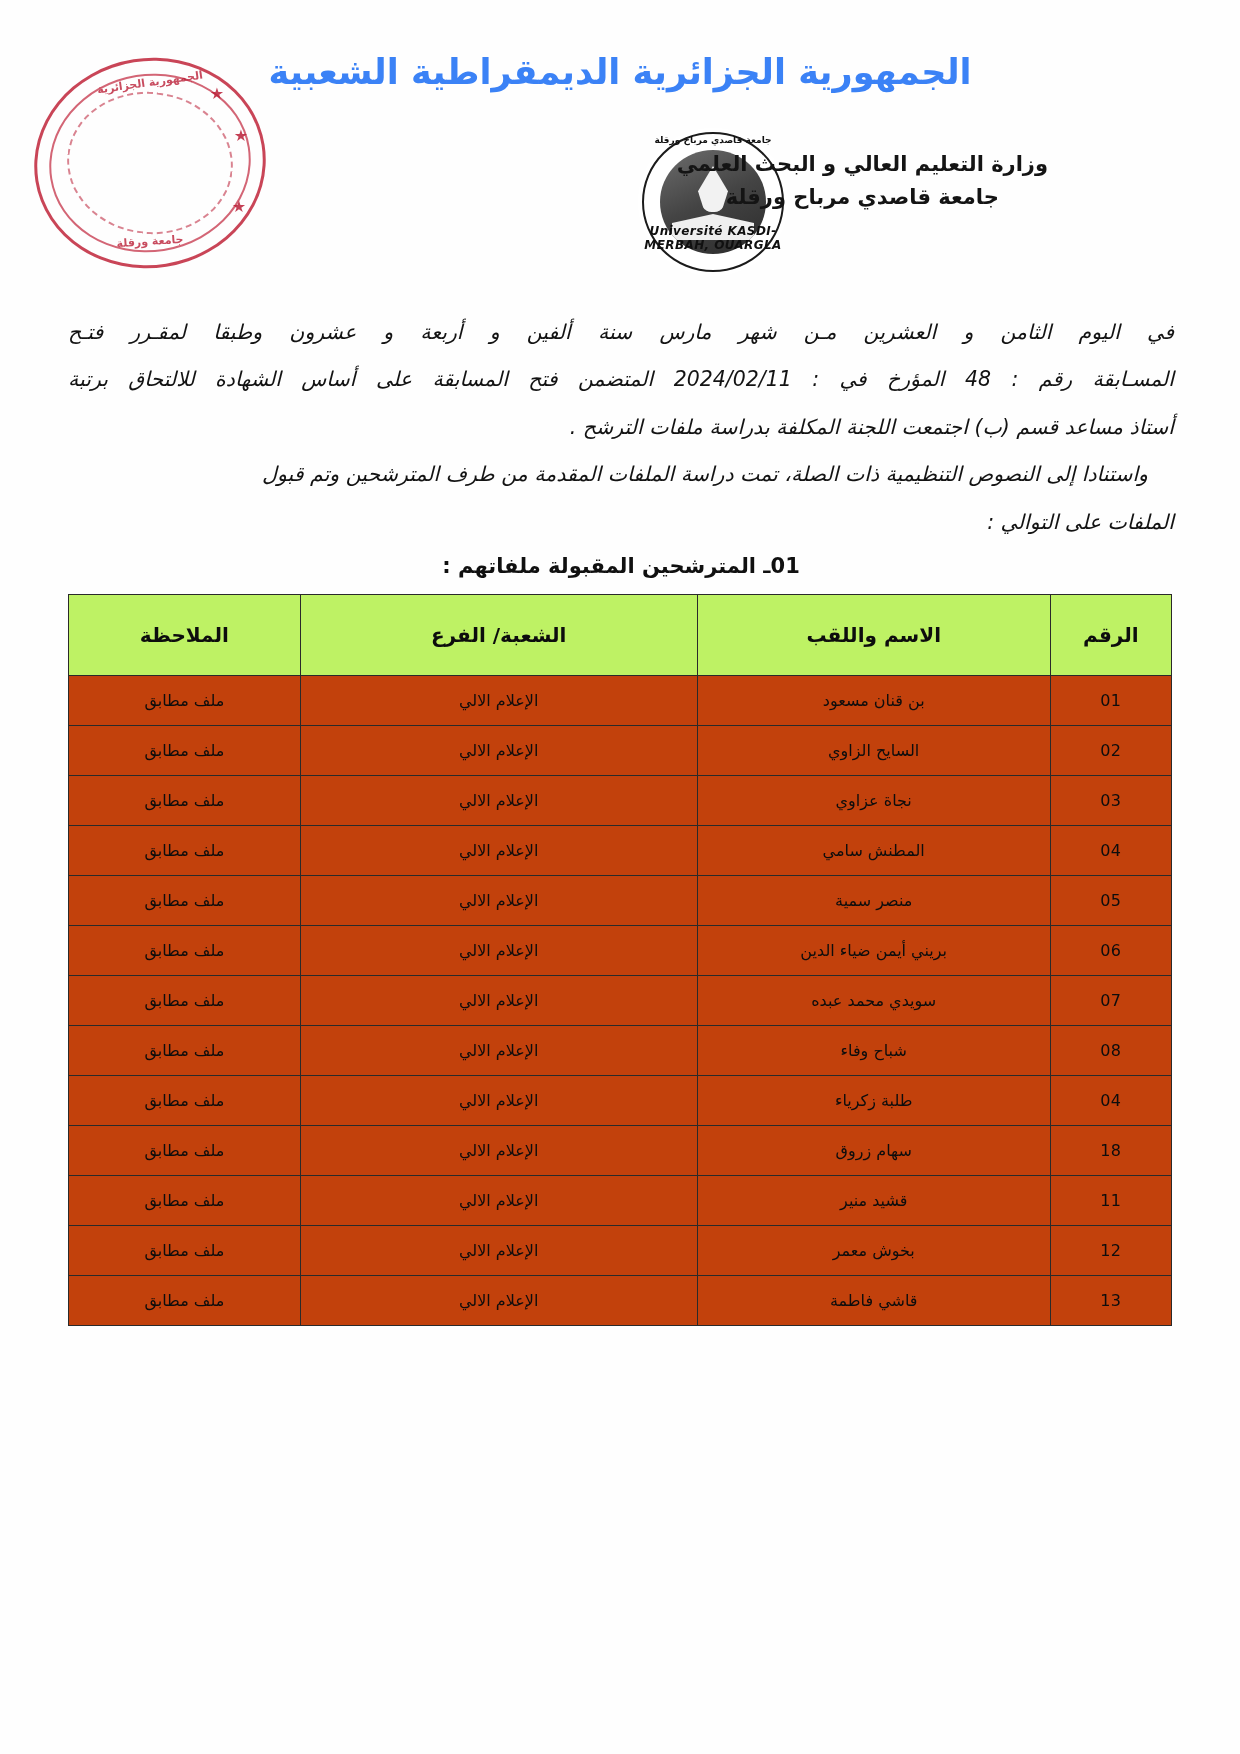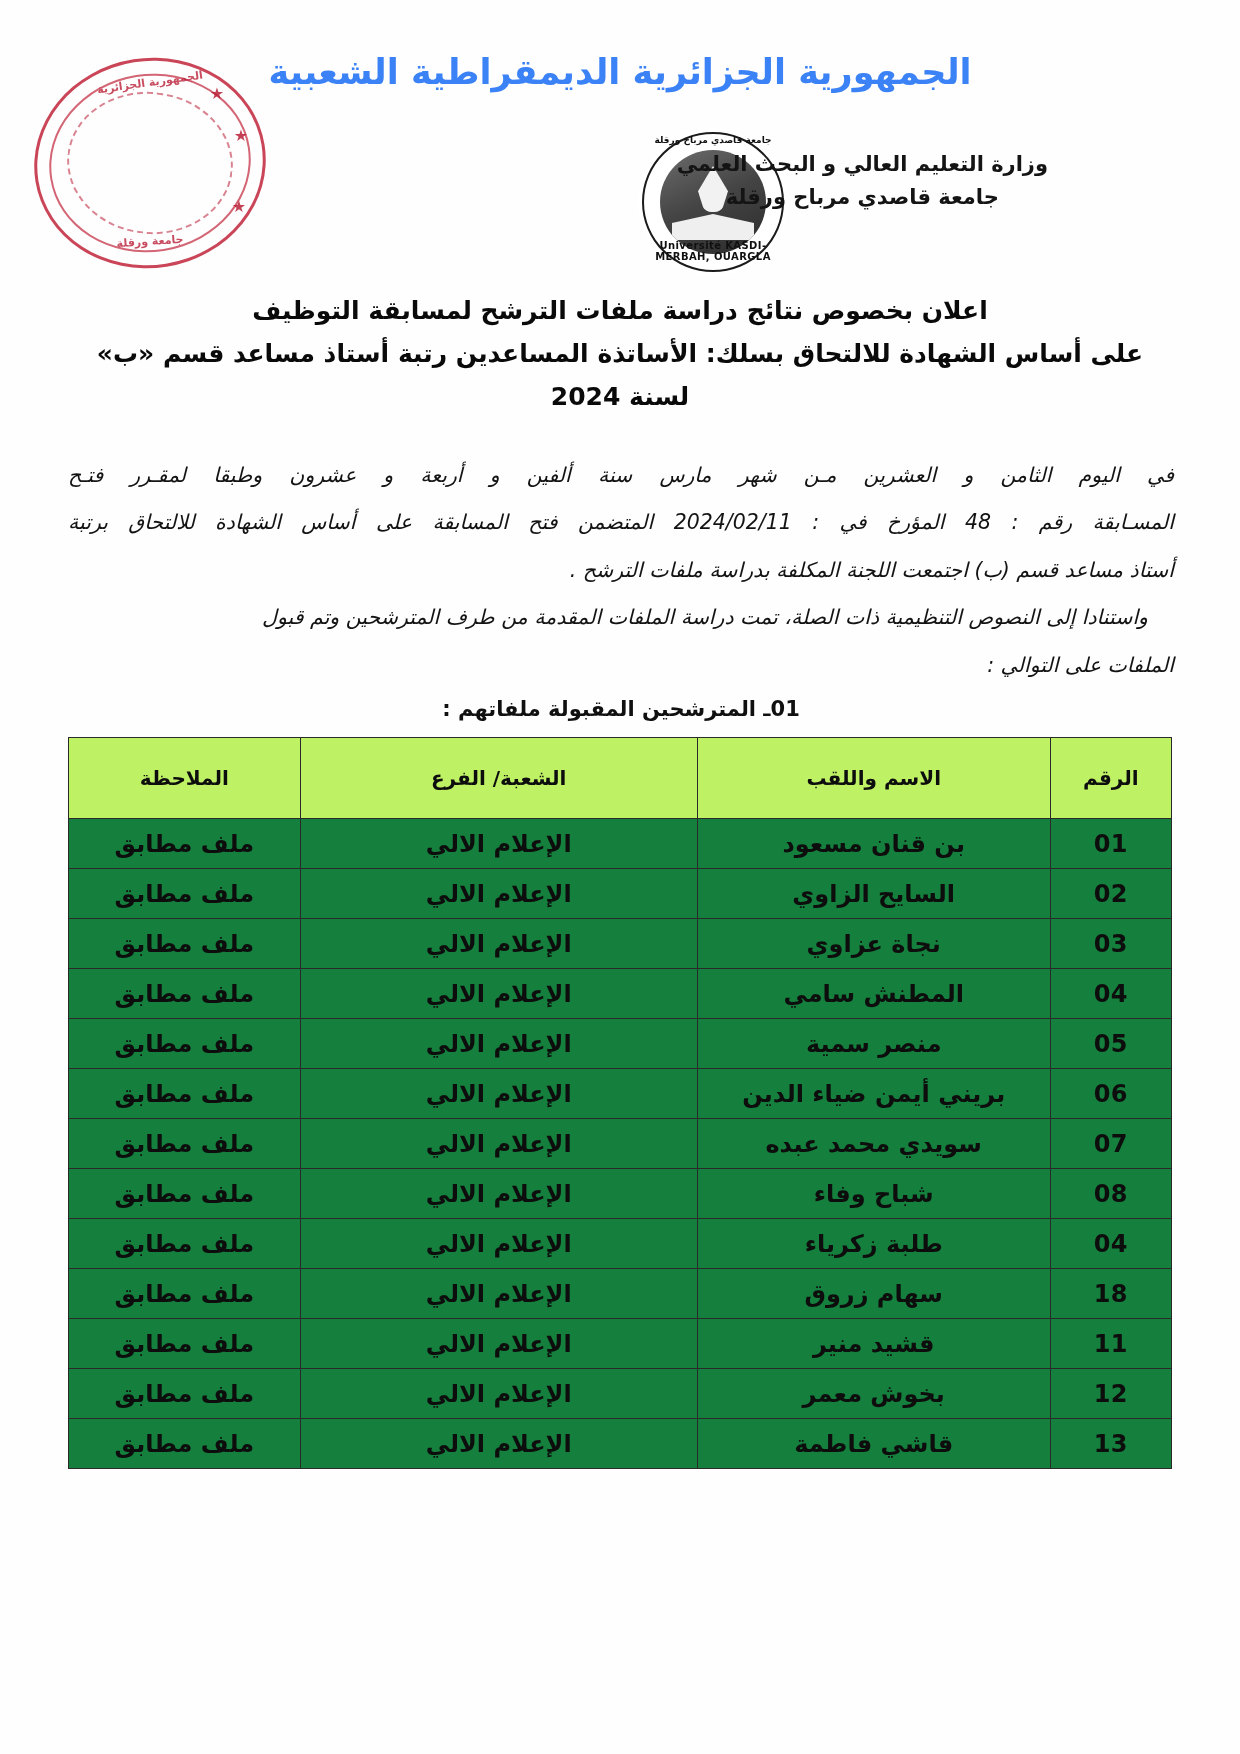--- a/index.html
+++ b/index.html
@@ -158,21 +158,21 @@
   .logo .arc-top, .logo .arc-bottom {
     position: absolute;
     left: 0; right: 0;
     text-align: center;
     font-size: 9px;
     font-weight: bold;
     color: #101010;
     letter-spacing: .4px;
   }
   .logo .arc-top { top: 7px; }
-  .logo .arc-bottom { bottom: 14px; font-size: 10px; }
+  .logo .arc-bottom { bottom: 24px; font-size: 12px; font-style: italic; }
 
   
   .announce {
     margin: 14px 70px 0 70px;
     direction: rtl;
     text-align: center;
   }
   .announce .ln {
     font-size: 25px;
     font-weight: bold;
@@ -234,23 +234,23 @@
     color: #0d0d0d;
   }
   table.results thead th {
     height: 78px;
     background: #bef264;
     font-size: 20px;
     font-weight: bold;
   }
   table.results tbody td {
     height: 47px;
-    font-size: 24px;
-    font-weight: bold;
-    background: #15803d;
+    font-size: 16px;
+    font-weight: normal;
+    background: #c2410c;
   }
   .col-num   { width: 11%; }
   .col-name  { width: 32%; }
   .col-field { width: 36%; }
   .col-note  { width: 21%; }
   td.num {
     font-family: "DejaVu Sans", "Liberation Sans", sans-serif;
     font-size: 20px;
     letter-spacing: .5px;
   }
@@ -285,25 +285,20 @@
       </div>
       <div class="arc-bottom">Université KASDI-MERBAH, OUARGLA</div>
     </div>
 
     <div class="ministry-block">
       <div class="ministry-line">وزارة التعليم العالي و البحث العلمي</div>
       <div class="ministry-line">جامعة قاصدي مرباح ورقلة</div>
     </div>
   </div>
 
-  <div class="announce">
-    <div class="ln">اعلان بخصوص نتائج دراسة ملفات الترشح لمسابقة التوظيف</div>
-    <div class="ln">على أساس الشهادة للالتحاق بسلك: الأساتذة المساعدين رتبة أستاذ مساعد قسم «ب»</div>
-    <div class="ln year">لسنة 2024</div>
-  </div>
 
   <div class="body-text">
     <div class="para">في اليوم الثامن و العشرين مـن  شهر مارس سنة ألفين و أربعة و عشرون وطبقا لمقـرر فتـح</div>
     <div class="para">
       <span>المسـابقة رقم : 48 المؤرخ في : </span><span class="lat">2024/02/11</span><span>  المتضمن فتح المسابقة على أساس الشهادة للالتحاق برتبة</span>
     </div>
     <div class="para" style="text-align-last:right;">أستاذ مساعد قسم (ب) اجتمعت اللجنة المكلفة بدراسة ملفات الترشح .</div>
     <div class="para p2">واستنادا إلى النصوص التنظيمية ذات الصلة، تمت دراسة الملفات المقدمة من طرف المترشحين وتم قبول</div>
     <div class="para" style="text-align-last:right;">الملفات على التوالي :</div>
   </div>

